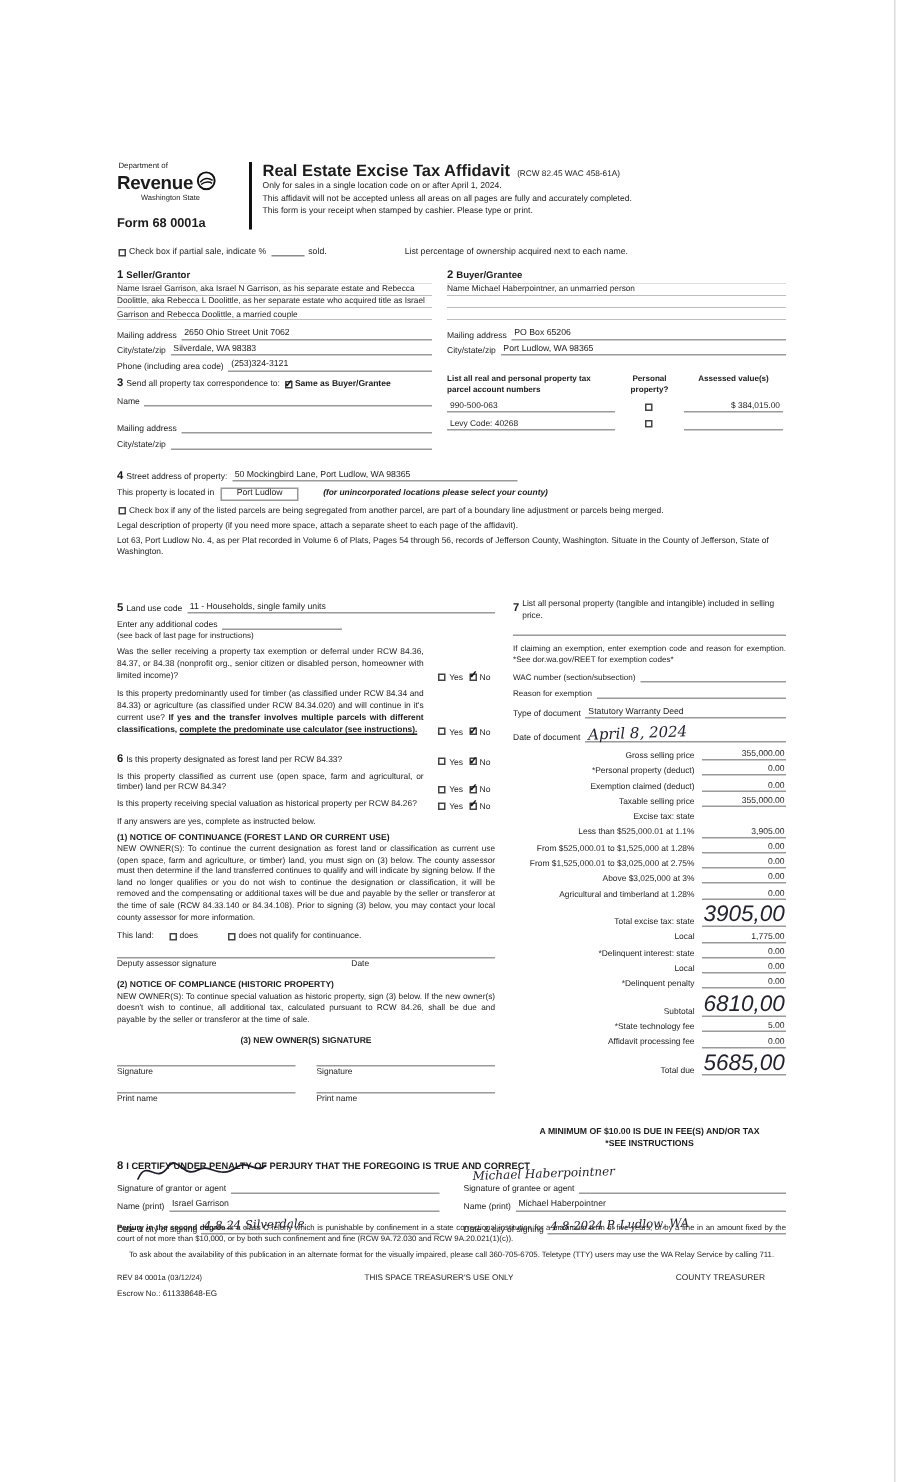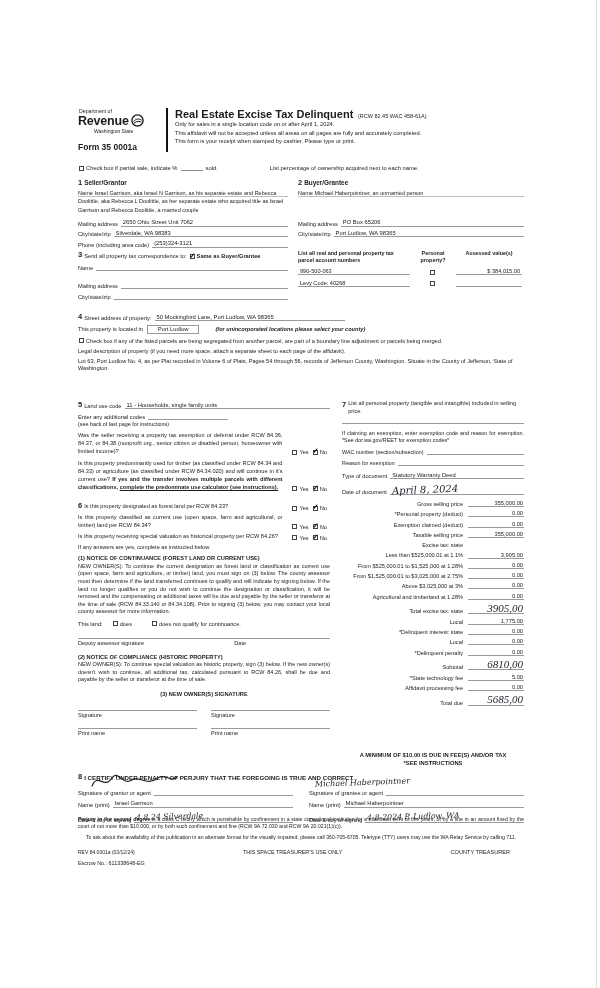--- a/index.html
+++ b/index.html
@@ -76,21 +76,21 @@
   .lblrow { display:flex; font-size:5.6px; margin-top:1px; }
   .sigcells { display:flex; gap:14px; margin-top:13px; }
   .sigcells > div { flex:1; border-top:1px solid #9a9a9a; font-size:5.6px; padding-top:1px; }
 
   
   .taxrow { display:flex; justify-content:flex-end; align-items:flex-end; margin-top:3.3px; }
   .taxlabel { font-size:5.6px; text-align:right; line-height:1.1; }
   .taxval { width:56px; text-align:right; border-bottom:1px solid #9a9a9a; font-size:5.7px;
             margin-left:5px; min-height:7px; padding:0 1px; flex-shrink:0; }
   .taxrow.noline .taxval { border-bottom:none; }
-  .taxrow.handval .taxval { font-family:Liberation Serif, serif; font-style:italic; font-size:11px;
+  .taxrow.handval .taxval { font-family:Liberation Sans, sans-serif; font-style:italic; font-size:15px;
                             color:#23232e; line-height:0.95; }
   .minbox { position:absolute; bottom:0; right:0; width:182px; text-align:center; font-weight:bold; font-size:5.8px; line-height:1.5; }
 
   
   .sec8 { top:664px; left:0; width:446px; }
   .s8cols { display:flex; gap:16px; margin-top:3px; }
   .s8cols > div { flex:1; }
   .sigline { position:relative; }
   .sig-svg { position:absolute; left:10px; top:-16px; }
   .hand-sig { position:absolute; left:6px; top:-8px; font-size:8px; transform:rotate(-2deg); white-space:nowrap; }
@@ -122,25 +122,25 @@
         <div class="rev-row">
           <span class="revenue">Revenue</span>
           <span class="logo-glyph">
             <svg width="13" height="13" viewBox="0 0 13 13">
                 <circle cx="6.5" cy="6.5" r="5.6" fill="none" stroke="#111" stroke-width="1.3"></circle>
                 <path d="M2.5 7.5 C5 4.5, 8 4.5, 10.8 6.2 M3 9 C6 6.8, 9 7.2, 10.4 8.2" stroke="#111" stroke-width="1" fill="none"></path>
               </svg>
           </span>
         </div>
         <div class="wastate">Washington State</div>
-        <div class="formno">Form 35 0001a</div>
+        <div class="formno">Form 68 0001a</div>
       </div>
       <div class="hdr-right">
         <div>
-          <span class="h-title">Real Estate Excise Tax Delinquent</span>
+          <span class="h-title">Real Estate Excise Tax Affidavit</span>
           <span class="h-ref">(RCW 82.45 WAC 458-61A)</span>
         </div>
         <div class="h-line">Only for sales in a single location code on or after April 1, 2024.</div>
         <div class="h-line">This affidavit will not be accepted unless all areas on all pages are fully and accurately completed.</div>
         <div class="h-line">This form is your receipt when stamped by cashier. Please type or print.</div>
       </div>
     </div>
 
     <div class="abs" style="top:57px; left:0; width:446px; display:flex; align-items:flex-end; font-size:5.8px;">
       <span class="cb"></span>

